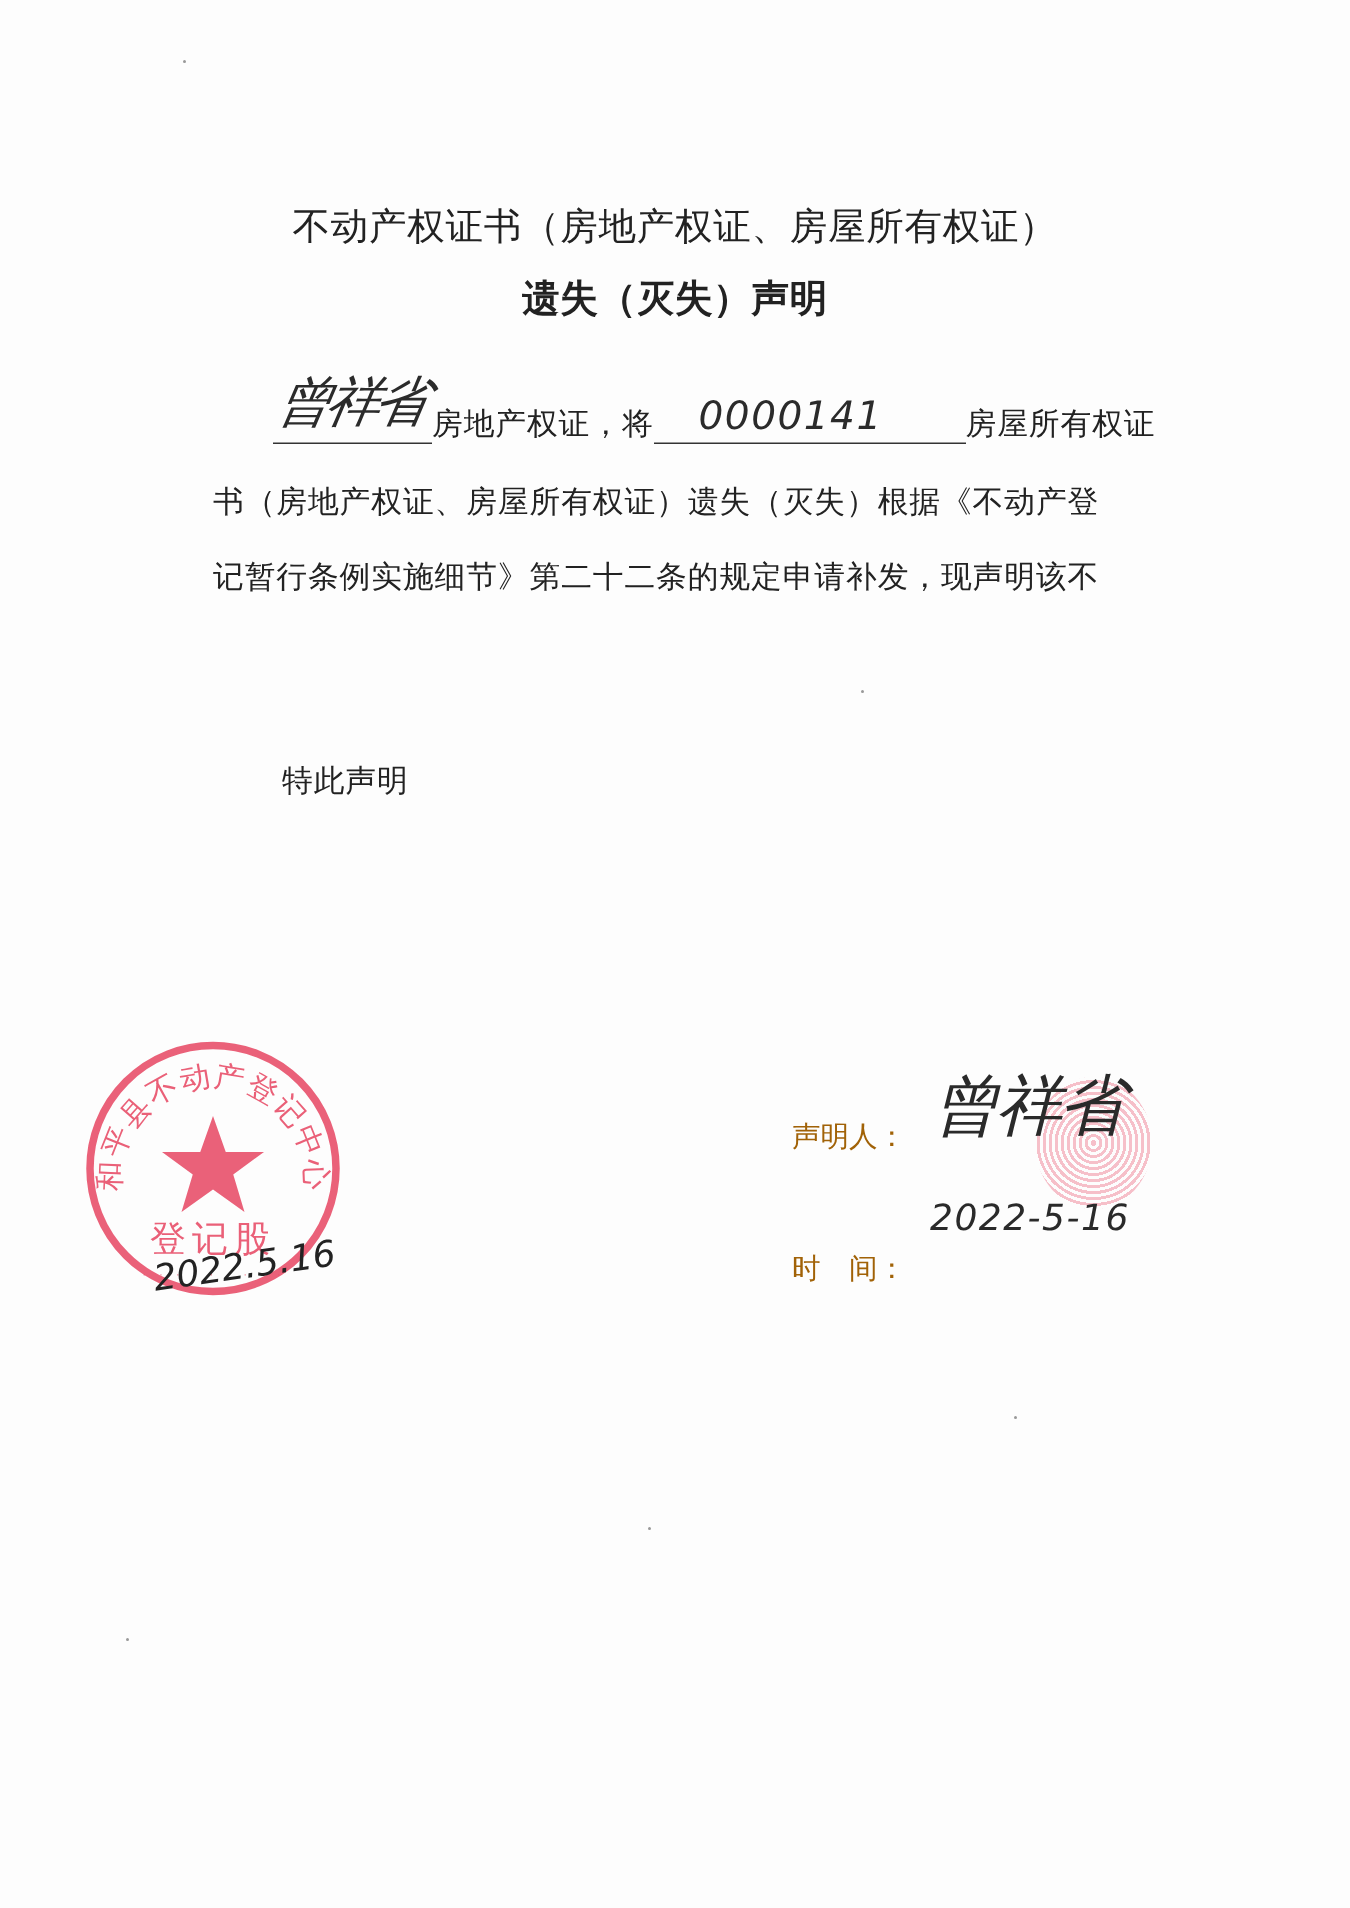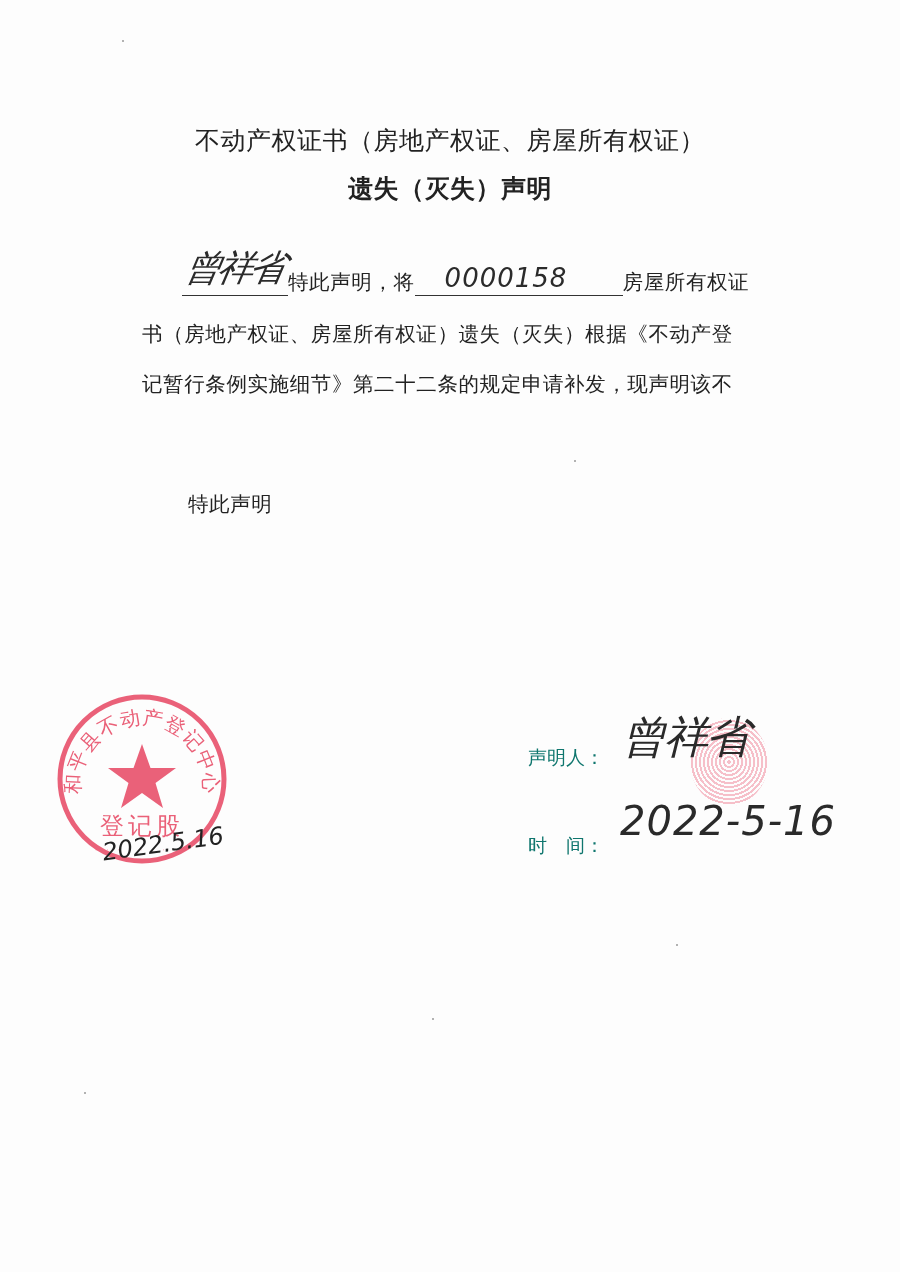--- a/index.html
+++ b/index.html
@@ -21,37 +21,38 @@
       background: #fdfdfd;
     }
     .title-line {
       position: absolute;
       left: 0;
       width: 900px;
       text-align: center;
       font-size: 25px;
       letter-spacing: 0.5px;
       color: #222;
+      margin-top: 10px;
     }
     #title1 { top: 124px; }
     #title2 { top: 172px; font-weight: bold; }
 
     .body-line {
       position: absolute;
       left: 142px;
       font-size: 20.5px;
       color: #222;
       white-space: nowrap;
       letter-spacing: 0.6px;
     }
     #line1 { top: 268px; left: 182px; }
     #line2 { top: 320px; }
     #line3 { top: 370px; }
     #line4 { top: 420px; }
-    #closing { top: 490px; left: 188px; }
+    #closing { top: 506px; left: 188px; }
 
     .blank {
       display: inline-block;
       border-bottom: 1.5px solid #333;
       vertical-align: bottom;
       position: relative;
       height: 26px;
     }
     .blank.name { width: 106px; }
     .blank.num { width: 208px; }
@@ -72,42 +73,42 @@
     }
     .hw-num {
       left: 30px; bottom: 2px;
       font-size: 26px;
       letter-spacing: 1px;
     }
 
     .sig-label {
       position: absolute;
       font-size: 19px;
-      color: #0f766e;
+      color: #a16207;
       white-space: nowrap;
     }
     #declarant-label { left: 528px; top: 745px; }
     #date-label { left: 528px; top: 793px; margin-top: 40px; }
 
     .sig-hw {
       position: absolute;
       font-family: "DejaVu Sans", sans-serif;
       font-style: italic;
       color: #2a2a2a;
       white-space: nowrap;
       font-weight: 300;
     }
     #declarant-sig {
       left: 622px; top: 708px;
       font-size: 44px;
       letter-spacing: -2px;
     }
     #date-sig {
       left: 620px; top: 798px;
-      font-size: 40px;
+      font-size: 24px;
       letter-spacing: 1px;
     }
 
     .fingerprint {
       position: absolute;
       left: 690px;
       top: 718px;
       width: 78px;
       height: 88px;
       border-radius: 50%;
@@ -153,22 +154,22 @@
 <body>
 
 <div class="page">
 
   <div class="title-line" id="title1">不动产权证书（房地产权证、房屋所有权证）</div>
   <div class="title-line" id="title2">遗失（灭失）声明</div>
 
   <div class="body-line" id="line1">
     <span class="blank name">
       <span class="handwriting hw-name-1">曾祥省</span>
-    </span><span>特此声明，将</span><span class="blank num">
-      <span class="handwriting hw-num">0000158</span>
+    </span><span>房地产权证，将</span><span class="blank num">
+      <span class="handwriting hw-num">0000141</span>
     </span><span>房屋所有权证</span>
   </div>
 
   <div class="body-line" id="line2">书（房地产权证、房屋所有权证）遗失（灭失）根据《不动产登</div>
   <div class="body-line" id="line3">记暂行条例实施细节》第二十二条的规定申请补发，现声明该不</div>
 
   <div class="body-line" id="closing">特此声明</div>
 
   <div class="stamp">
     <svg viewBox="0 0 174 174">

